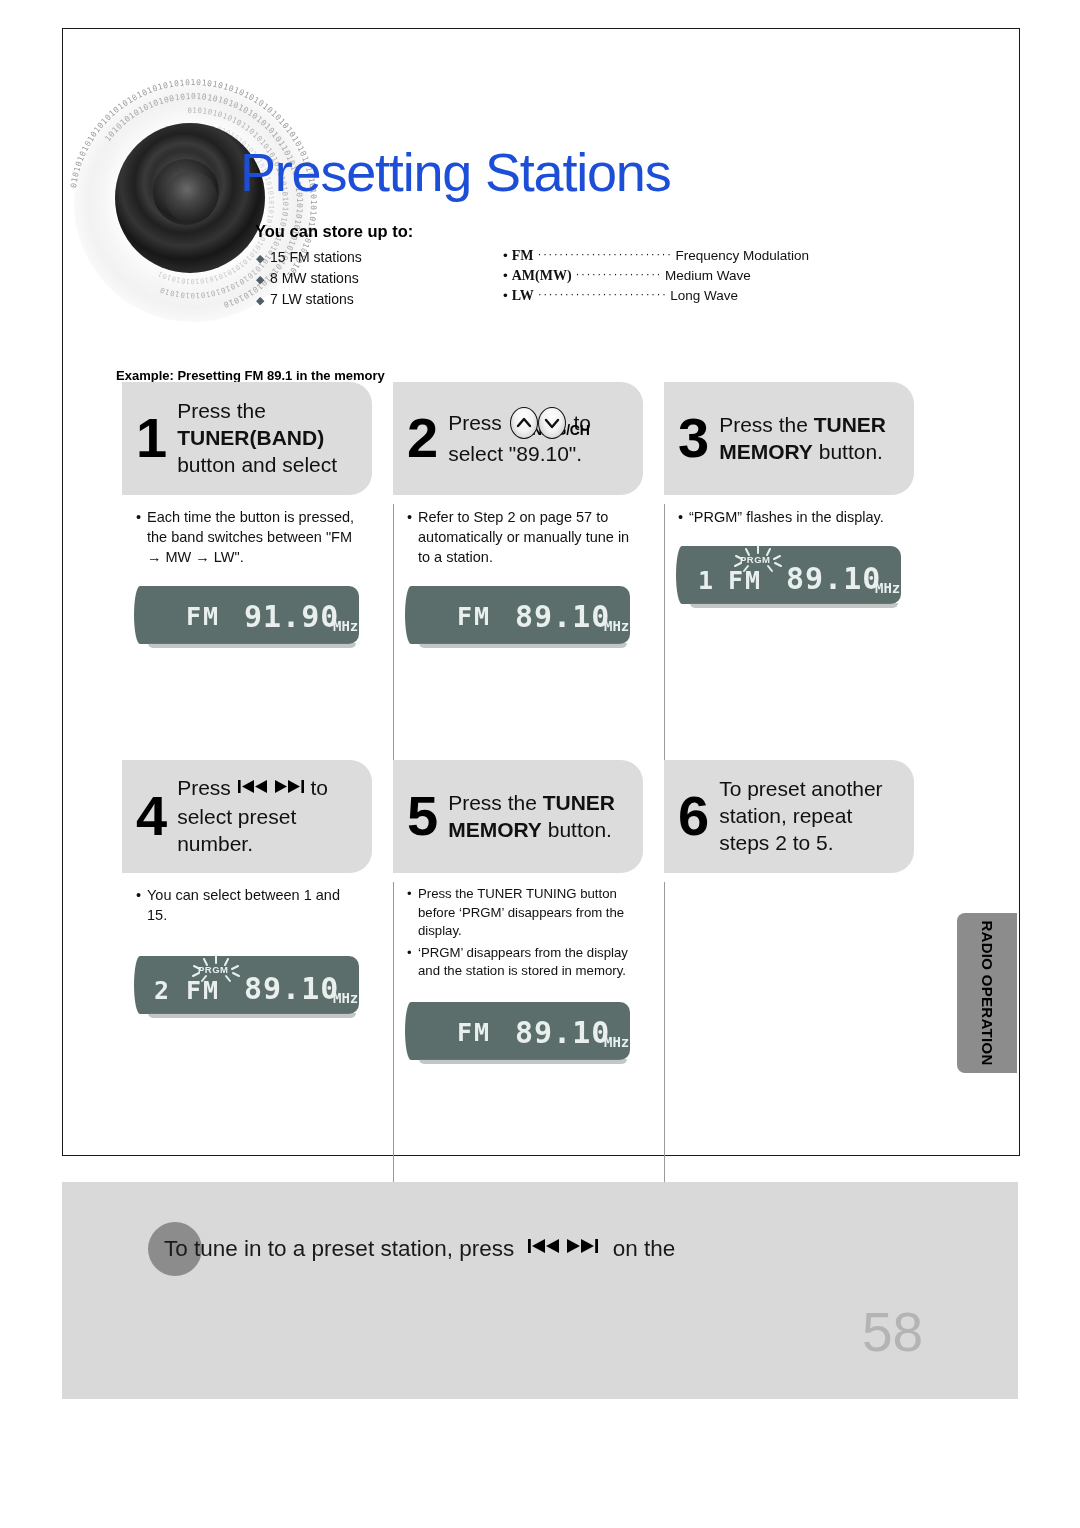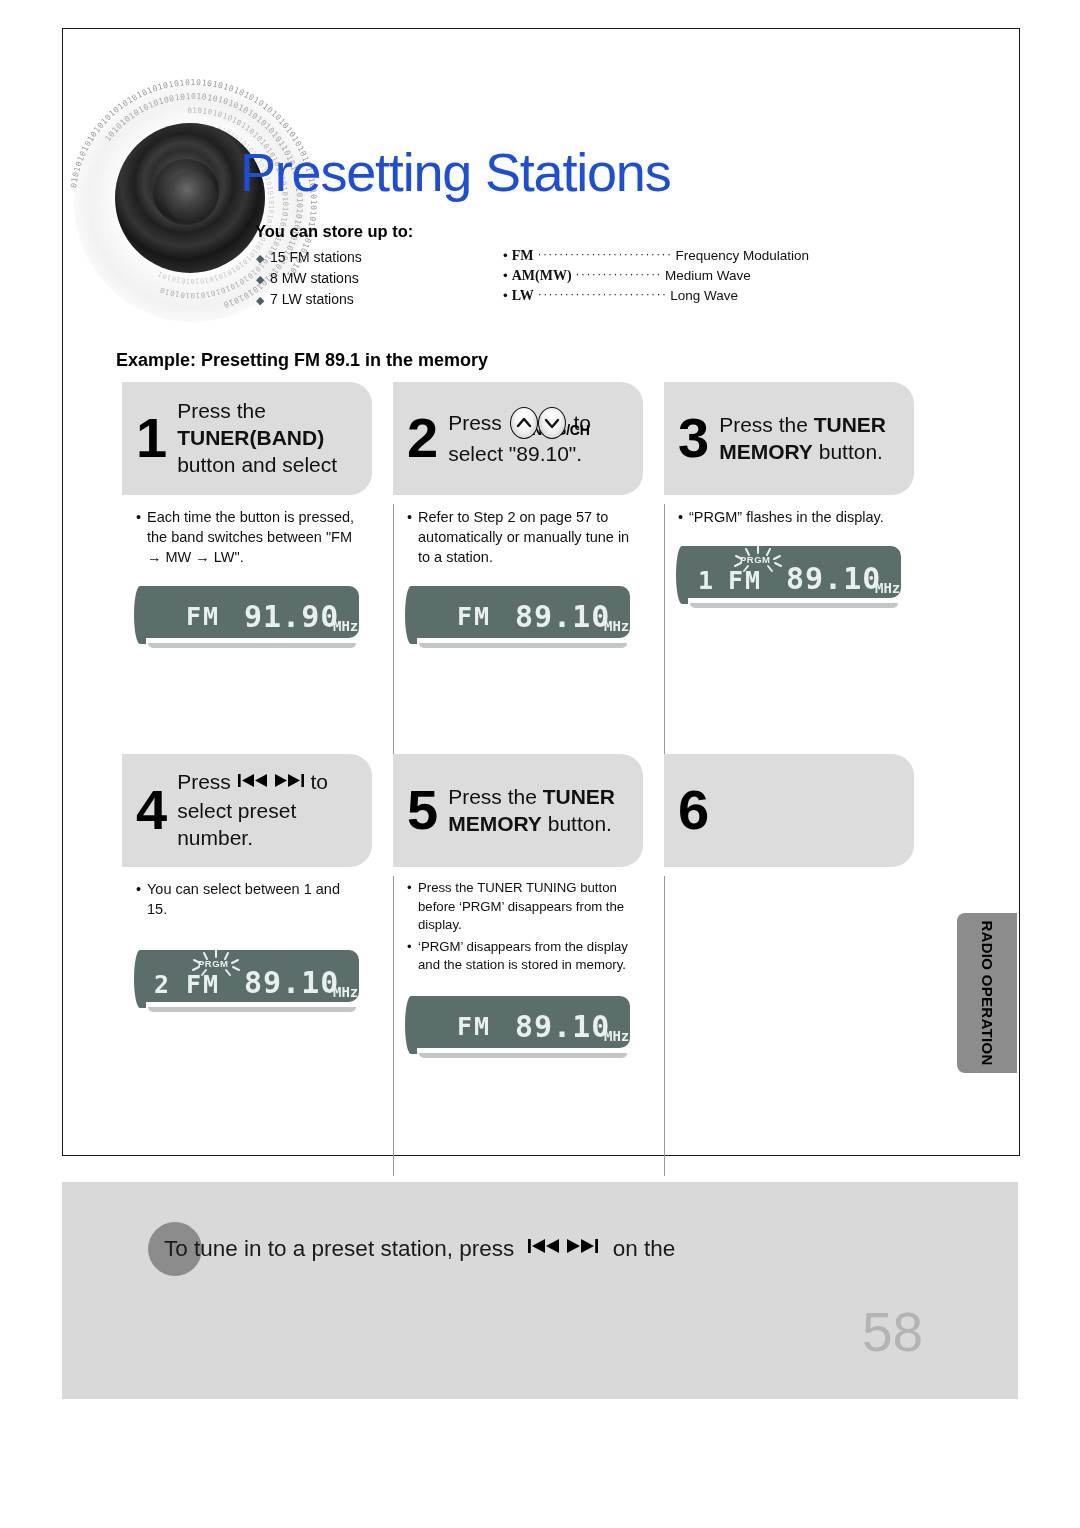--- a/index.html
+++ b/index.html
@@ -151,22 +151,22 @@
     color: #222;
     position: relative;
     top: -2px;
   }
   .abbr-val { white-space: nowrap; }
 
   
   .example-label {
     position: absolute;
     left: 116px;
-    top: 350px;
-    font-size: 18px;
+    top: 368px;
+    font-size: 13px;
     font-weight: bold;
     color: #000000;
   }
 
   
   .steps-grid {
     position: absolute;
     left: 122px;
     top: 382px;
     width: 815px;
@@ -265,21 +265,21 @@
     position: absolute;
     top: 122px;
     width: 1px;
     background: #9a9a9a;
   }
 
   
   .lcd {
     position: relative;
     width: 219px;
-    height: 52px;
+    height: 58px;
     background: #5c6e6c;
     border-radius: 3px 10px 10px 3px;
     margin-top: 10px;
     margin-left: 18px;
     overflow: visible;
   }
   .lcd::before {
     content: "";
     position: absolute;
     left: -6px; top: 0;
@@ -624,20 +624,25 @@
           <div class="lcd-shadow"></div>
           <span class="seg seg-band" style="left:46px; top:16px;">FM</span>
           <span class="seg seg-freq" style="left:104px; top:13px;">89.10</span>
           <span class="seg seg-mhz" style="left:193px; top:32px;">MHz</span>
         </div>
       </div>
 
       <div class="step-col">
         <div class="step-box">
           <div class="step-num">6</div>
+          <div class="step-text">
+            <span>To preset another</span><br>
+            <span>station, repeat</span><br>
+            <span>steps 2 to 5.</span>
+          </div>
         </div>
       </div>
     </div>
   </div>
 
   <div class="side-tab">
     <span class="side-tab-text">RADIO OPERATION</span>
   </div>
 
   <div class="footer-band"></div>

